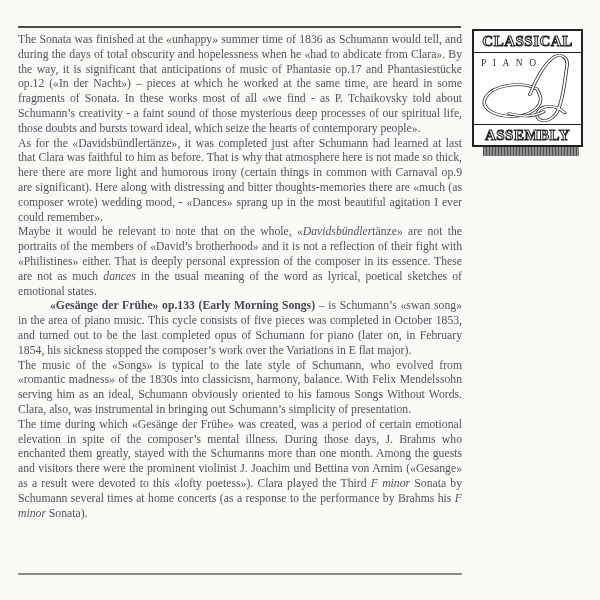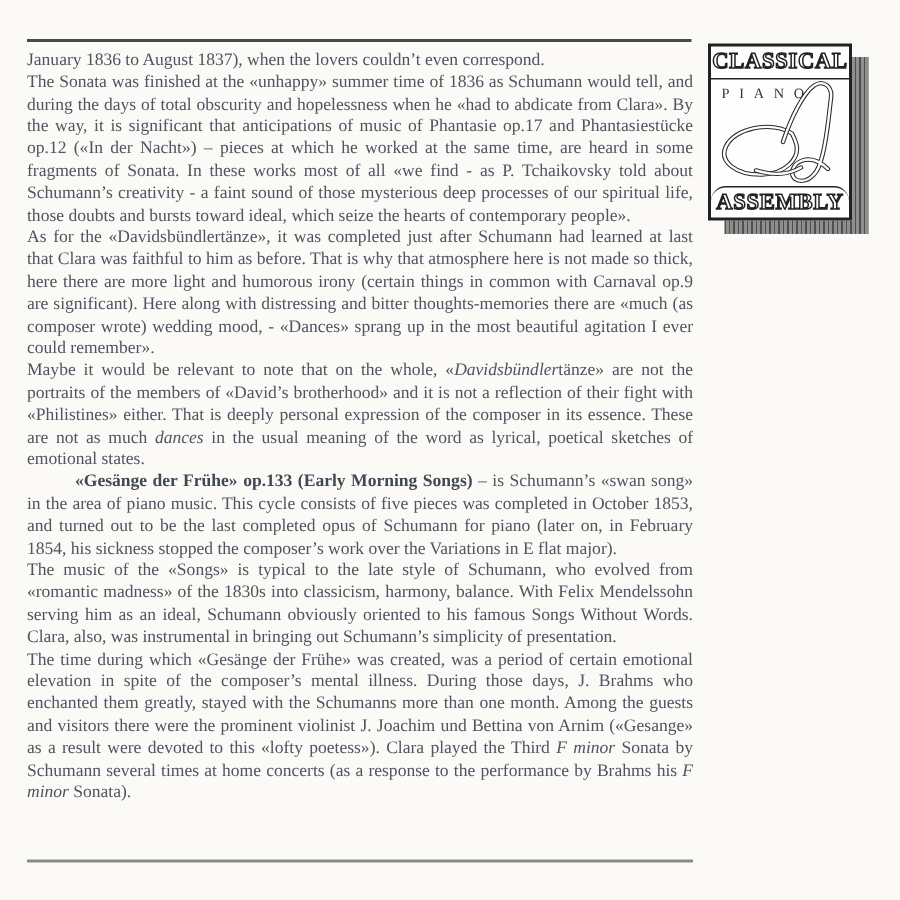--- a/index.html
+++ b/index.html
@@ -35,21 +35,21 @@
     text-align: justify;
   }
   .text-column p { margin: 0; padding: 0; }
   .seg-bold { font-weight: bold; color: var(--heading, #414754); margin-left: 32px; }
   .seg-italic { font-style: italic; }
 
   
   .logo {
     position: absolute;
     left: 472px; top: 29px;
-    width: 96px; height: 118px;
+    width: 96px; height: 118px; padding-left: 15px;
   }
   .logo-shadow {
     position: absolute;
     left: 11px; top: 9px;
     width: 96px; height: 118px;
     background: repeating-linear-gradient(
       90deg,
       var(--shadow-dark, #4f4f4f) 0px, var(--shadow-dark, #4f4f4f) 1px,
       var(--shadow-light, #8f8f8f) 1px, var(--shadow-light, #8f8f8f) 3px
     );
@@ -64,21 +64,21 @@
     flex-direction: column;
   }
   .logo-band-top {
     height: 21px;
     border-bottom: 1.5px solid var(--ink, #222222);
     display: flex; align-items: center; justify-content: center;
   }
   .logo-band-bottom {
     height: 20px;
     border-top: 1.5px solid var(--ink, #222222);
-    display: flex; align-items: center; justify-content: center; border-radius: 10px;
+    display: flex; align-items: center; justify-content: center;
   }
   .outline-text {
     font-family: "Liberation Serif", serif;
     font-weight: bold;
     font-size: 15px;
     letter-spacing: 0.5px;
     color: #fdfdfd;
     -webkit-text-stroke: 1px var(--ink, #222222);
     white-space: nowrap;
   }
@@ -100,21 +100,20 @@
   .a-inner { fill: none; stroke: #fefefe; stroke-width: 1.6; stroke-linecap: round; }
 </style>
 </head>
 <body>
 
 <div class="page">
 
   <div class="rule rule-top"></div>
 
   <div class="text-column" id="article">
-      <p><span>January 1836 to August 1837), when the lovers couldn’t even correspond.</span></p>
       <p><span>The Sonata was finished at the «unhappy» summer time of 1836 as Schumann would tell, and during the days of total obscurity and hopelessness when he «had to abdicate from Clara». By the way, it is significant that anticipations of music of Phantasie op.17 and Phantasiestücke op.12 («In der Nacht») – pieces at which he worked at the same time, are heard in some fragments of Sonata. In these works most of all «we find - as P. Tchaikovsky told about Schumann’s creativity - a faint sound of those mysterious deep processes of our spiritual life, those doubts and bursts toward ideal, which seize the hearts of contemporary people».</span></p>
       <p><span>As for the «Davidsbündlertänze», it was completed just after Schumann had learned at last that Clara was faithful to him as before.  That is why that atmosphere here is not made so thick, here there are more light and humorous irony (certain things in common with Carnaval op.9 are significant).  Here along with distressing and bitter thoughts-memories there are «much (as composer wrote) wedding mood, - «Dances» sprang up in the most beautiful agitation I ever could remember».</span></p>
       <p><span>Maybe it would be relevant to note that on the whole, «</span><span class="seg-italic">Davidsbündler</span><span>tänze» are not the portraits of the members of «David’s brotherhood» and it is not a reflection of their fight with «Philistines» either.  That is deeply personal expression of the composer in its essence. These are not as much </span><span class="seg-italic">dances</span><span> in the usual meaning of the word as lyrical, poetical sketches of emotional states.</span></p>
       <p><span class="seg-bold">«Gesänge der Frühe» op.133 (Early Morning Songs)</span><span> – is Schumann’s «swan song» in the area of piano music.  This cycle consists of five pieces  was completed in October 1853, and turned out to be the last completed opus of Schumann for piano (later on, in February 1854, his sickness stopped the composer’s work over the Variations in E flat major).</span></p>
       <p><span>The music of the «Songs» is typical to the late style of Schumann, who evolved from «romantic madness» of the 1830s into classicism,  harmony, balance. With  Felix Mendelssohn serving  him as an  ideal, Schumann obviously oriented to his famous Songs Without Words.  Clara, also, was instrumental in  bringing out Schumann’s simplicity of presentation.</span></p>
       <p><span>The time during which «Gesänge der Frühe» was created, was a period of certain emotional elevation  in spite of the  composer’s mental illness. During those days, J. Brahms  who enchanted them greatly, stayed with the Schumanns more than one month.  Among the guests and visitors there were the prominent violinist J. Joachim und Bettina von Arnim («Gesange» as a result were devoted to this «lofty poetess»). Clara played the Third </span><span class="seg-italic">F minor</span><span> Sonata by Schumann several times at home concerts (as a response to the performance by Brahms his </span><span class="seg-italic">F minor</span><span> Sonata).</span></p>
     </div>
 
   <div class="logo">
     <div class="logo-shadow"></div>

